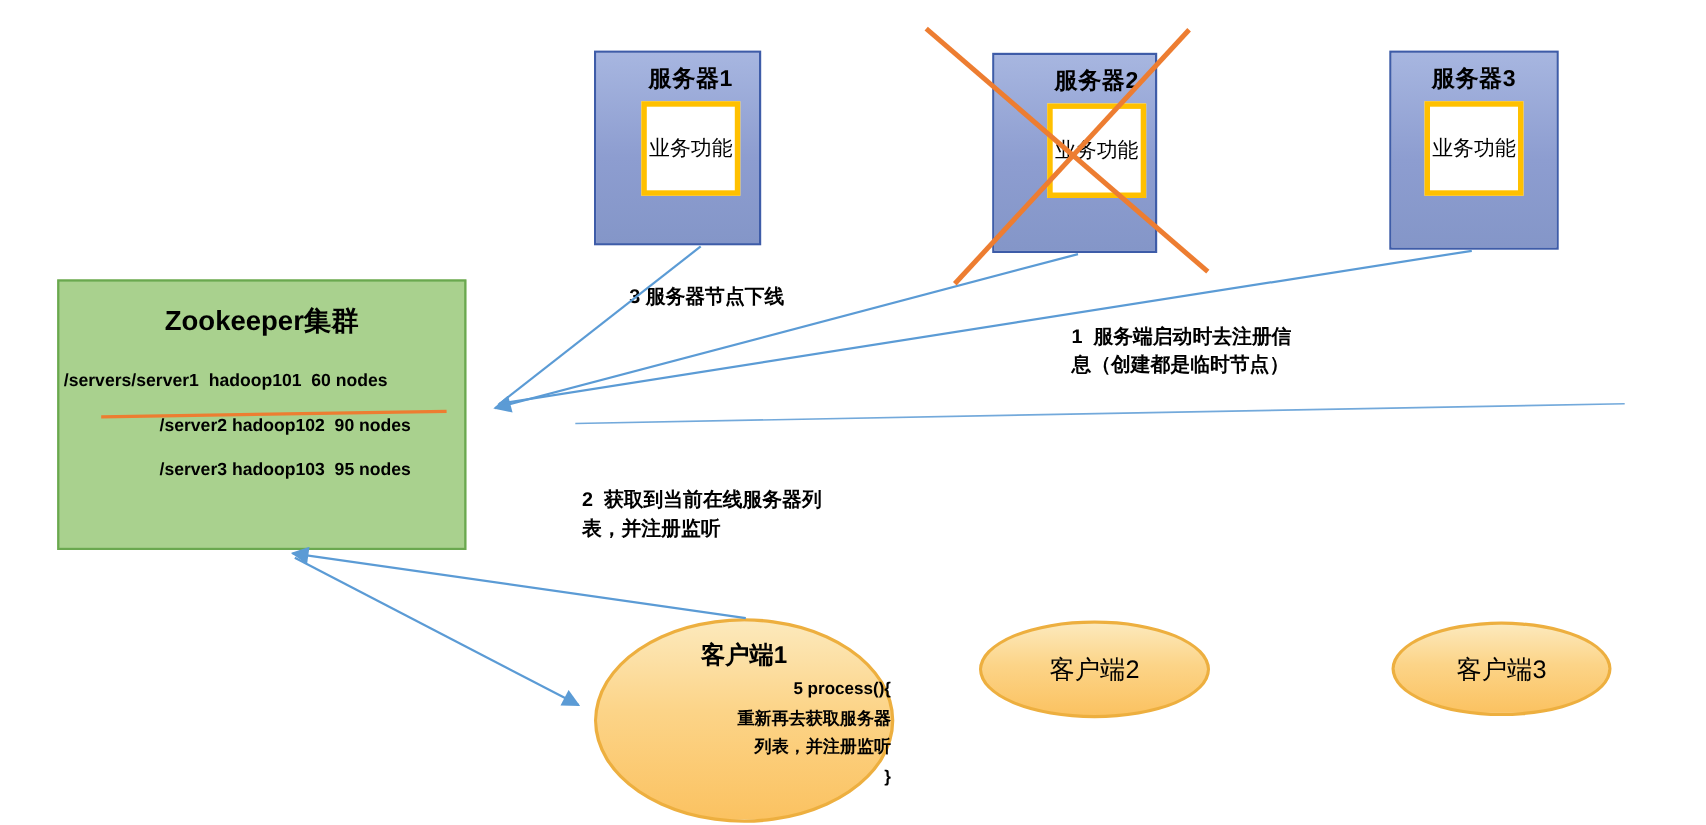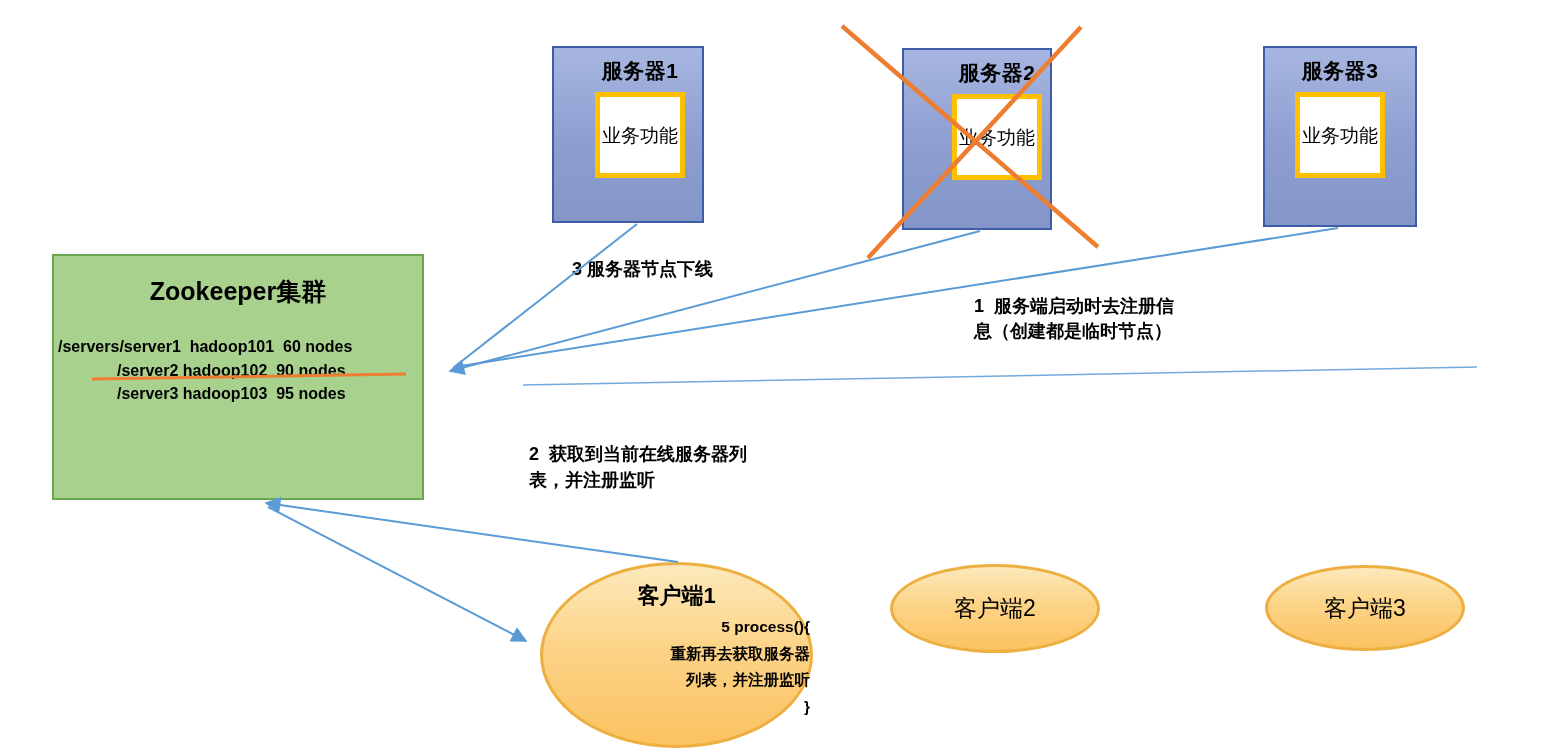--- a/index.html
+++ b/index.html
@@ -25,21 +25,21 @@
   }
   
   #zookeeper-box{
     position:absolute;left:52px;top:254px;width:372px;height:246px;
     background:#a9d18e;border:2px solid #6aa84f;box-sizing:border-box;
   }
   #zookeeper-title{margin-top:19px;text-align:center;font-weight:bold;font-size:25px;}
   #znode-list{margin-top:27px;font-weight:bold;font-size:16px;line-height:23.5px;}
   .znode{white-space:pre;}
   .znode.indent0{padding-left:4px;}
-  .znode.indent1{padding-left:63px;}
+  .znode.indent1{padding-left:91px;margin-top:17px;}
   
   .client-ellipse{
     position:absolute;border-radius:50%;
     background:linear-gradient(180deg,#fce9bc 0%,#fcd488 45%,#fbc261 100%);
     border:3px solid #edaf3f;box-sizing:border-box;
   }
   #client-1{left:540px;top:562px;width:273px;height:186px;}
   #client-2{left:890px;top:564px;width:210px;height:89px;}
   #client-3{left:1265px;top:565px;width:200px;height:86px;}
   #client-1 .client-title{margin-top:16px;text-align:center;font-weight:bold;font-size:22px;}
@@ -66,21 +66,21 @@
 
   <div id="zookeeper-box">
     <div id="zookeeper-title">Zookeeper集群</div>
     <div id="znode-list">
       <div class="znode indent0">/servers/server1  hadoop101  60 nodes</div>
       <div class="znode indent1">/server2 hadoop102  90 nodes</div>
       <div class="znode indent1">/server3 hadoop103  95 nodes</div>
     </div>
   </div>
 
-  <div class="server-box" style="left:552px;top:46px;width:152px;height:177px;padding-left:24px;">
+  <div class="server-box" style="left:540px;top:46px;width:152px;height:177px;padding-left:24px;">
     <div class="server-title">服务器1</div>
     <div class="inner-box">
       <span>业务</span>
       <span>功能</span>
     </div>
   </div>
 
   <div class="server-box" style="left:902px;top:48px;width:150px;height:182px;padding-left:40px;">
     <div class="server-title">服务器2</div>
     <div class="inner-box">

